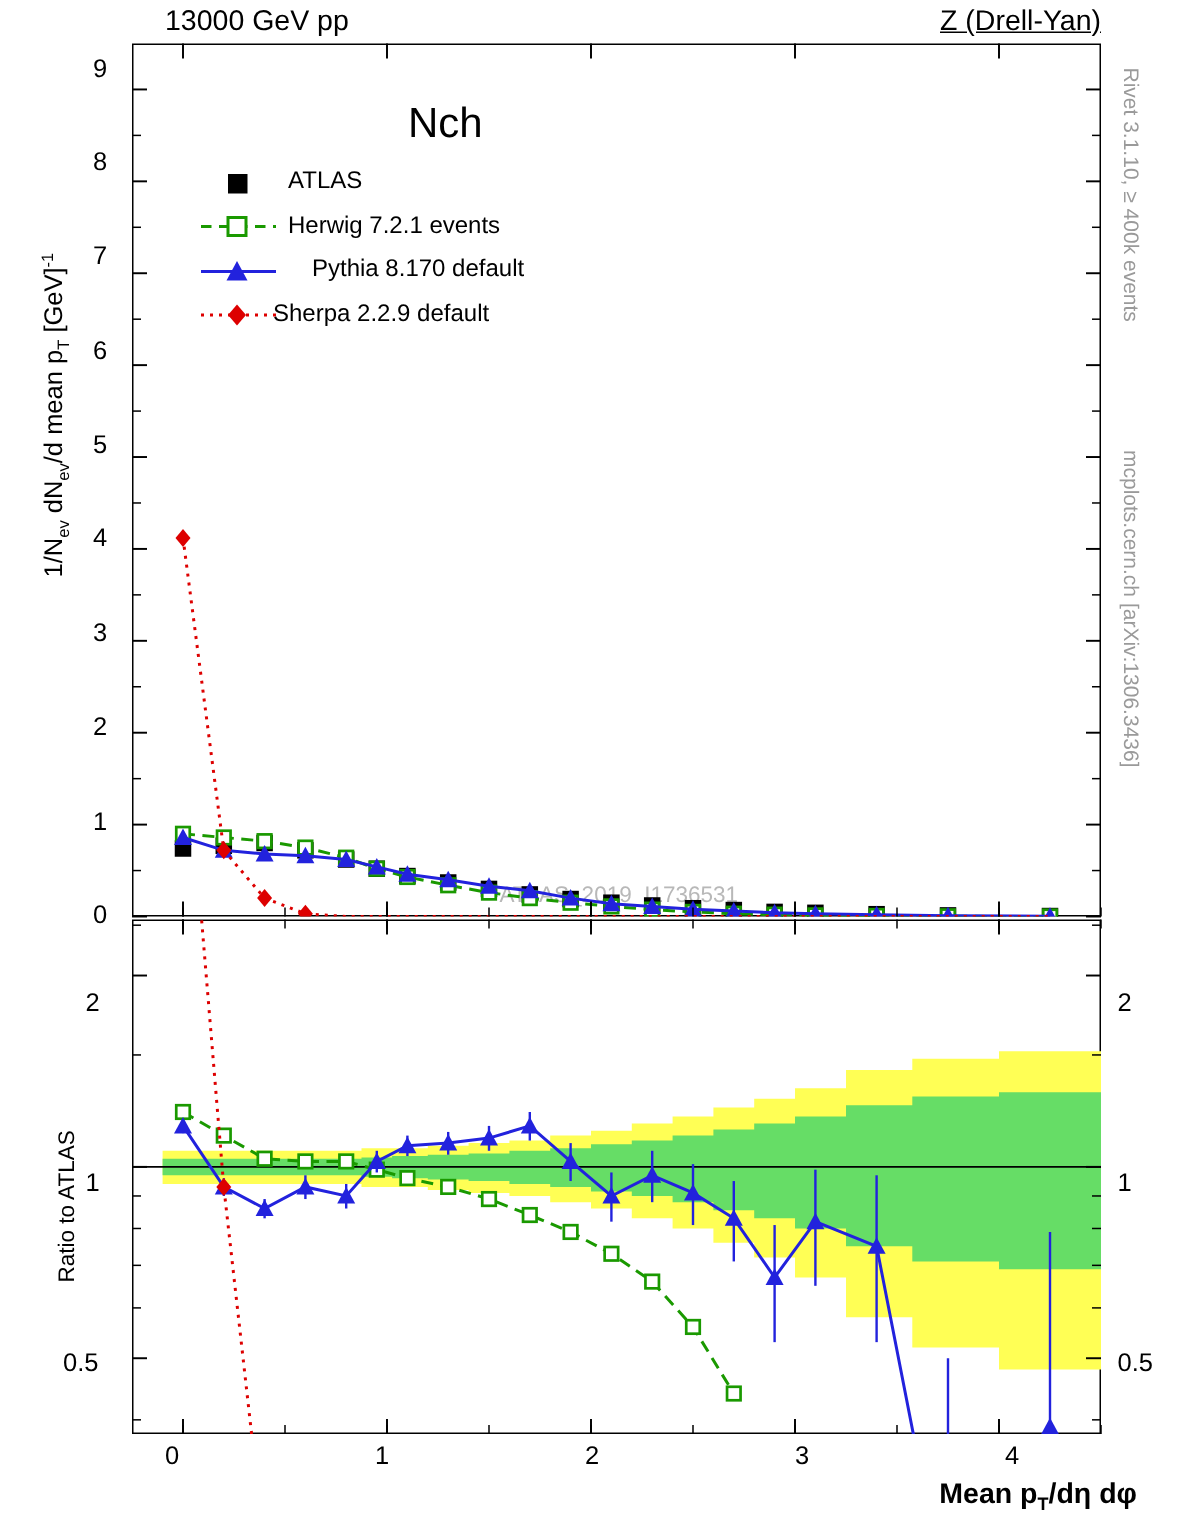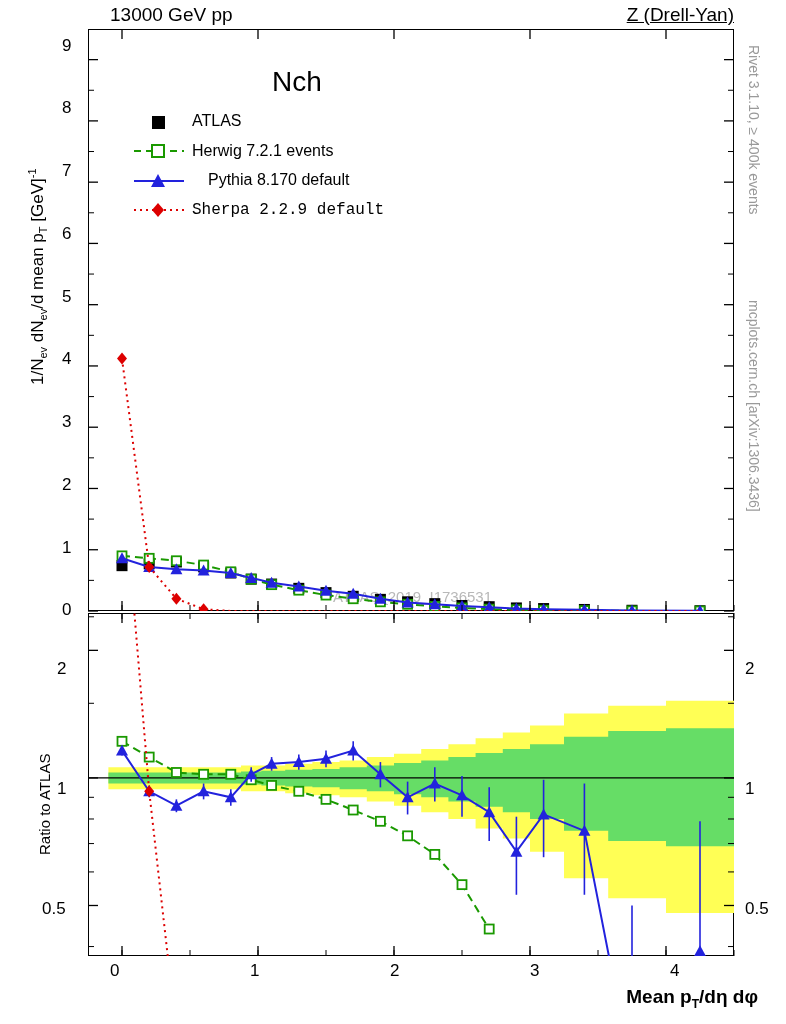--- a/index.html
+++ b/index.html
@@ -88,21 +88,21 @@
 
       <line x1="134" y1="181" x2="184" y2="181" stroke="#2222dd" stroke-width="2"></line>
       <polygon points="158,174 165,187 151,187" fill="#2222dd"></polygon>
 
       <line x1="134" y1="210" x2="184" y2="210" stroke="#dd0000" stroke-width="2" stroke-dasharray="2,4"></line>
       <polygon points="158,203 164,210 158,217 152,210" fill="#dd0000"></polygon>
     </svg>
     <div class="legend-txt" style="left:192px;top:112px;text-align:center;">ATLAS</div>
     <div class="legend-txt" style="left:192px;top:142px;">Herwig 7.2.1 events</div>
     <div class="legend-txt" style="left:208px;top:171px;">Pythia 8.170 default</div>
-    <div class="legend-txt" style="left:192px;top:201px;font-family:Liberation Mono, monospace;">Sherpa 2.2.9 default</div>
+    <div class="legend-txt" style="left:182px;top:201px;">Sherpa 2.2.9 default</div>
   </div>
 
   <svg id="datalayer" width="786" height="1024">
       <defs>
         <clipPath id="cm">
           <rect x="88" y="29" width="646" height="582"></rect>
         </clipPath>
         <clipPath id="cr">
           <rect x="88" y="613" width="646" height="343"></rect>
         </clipPath>

